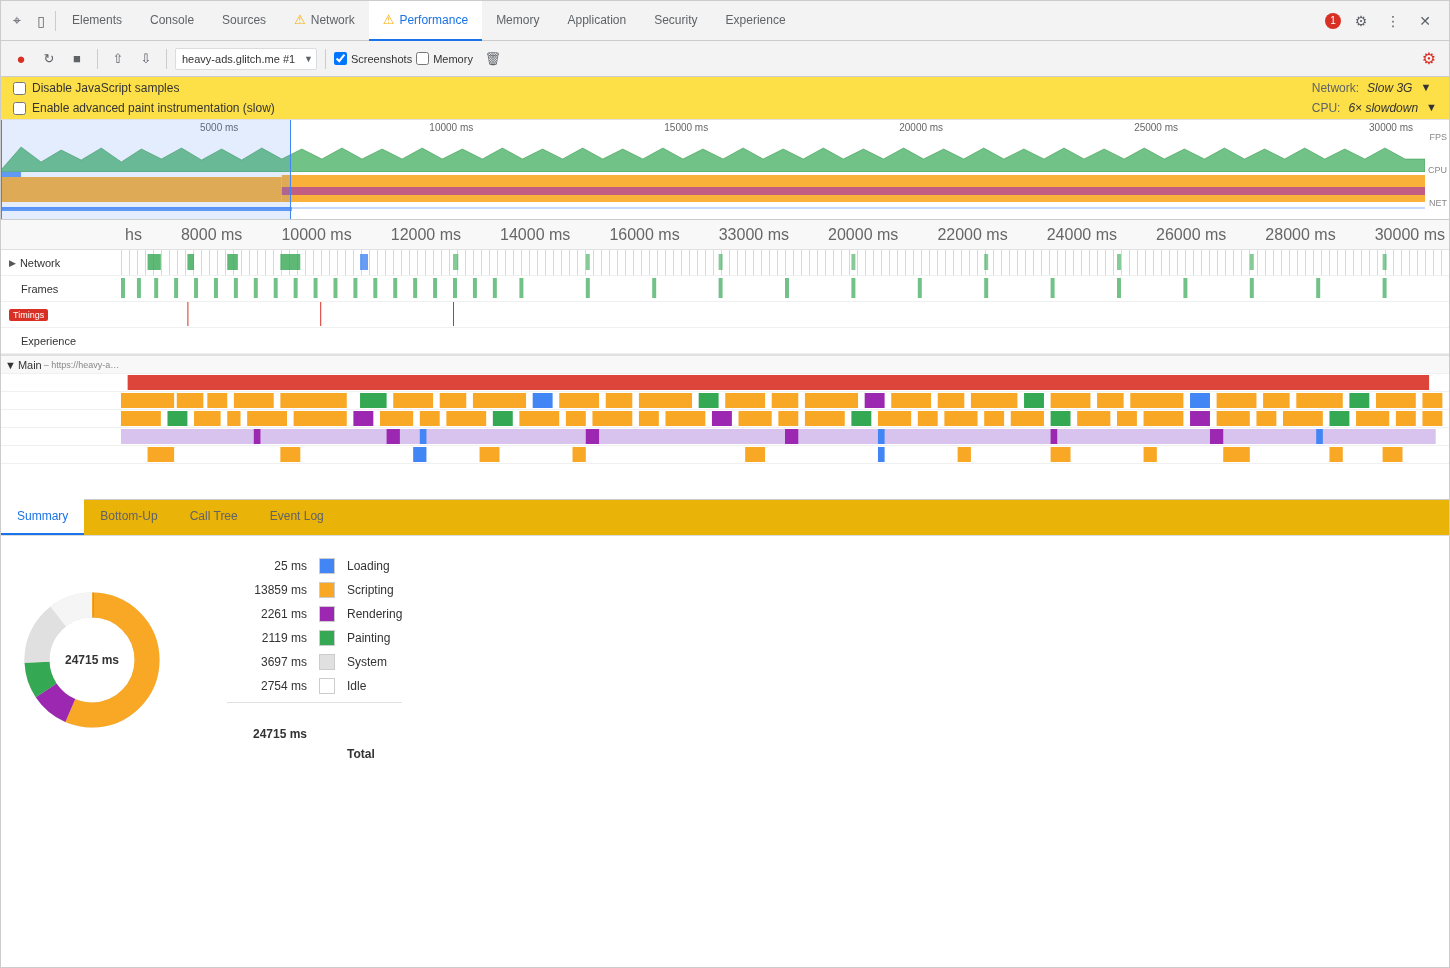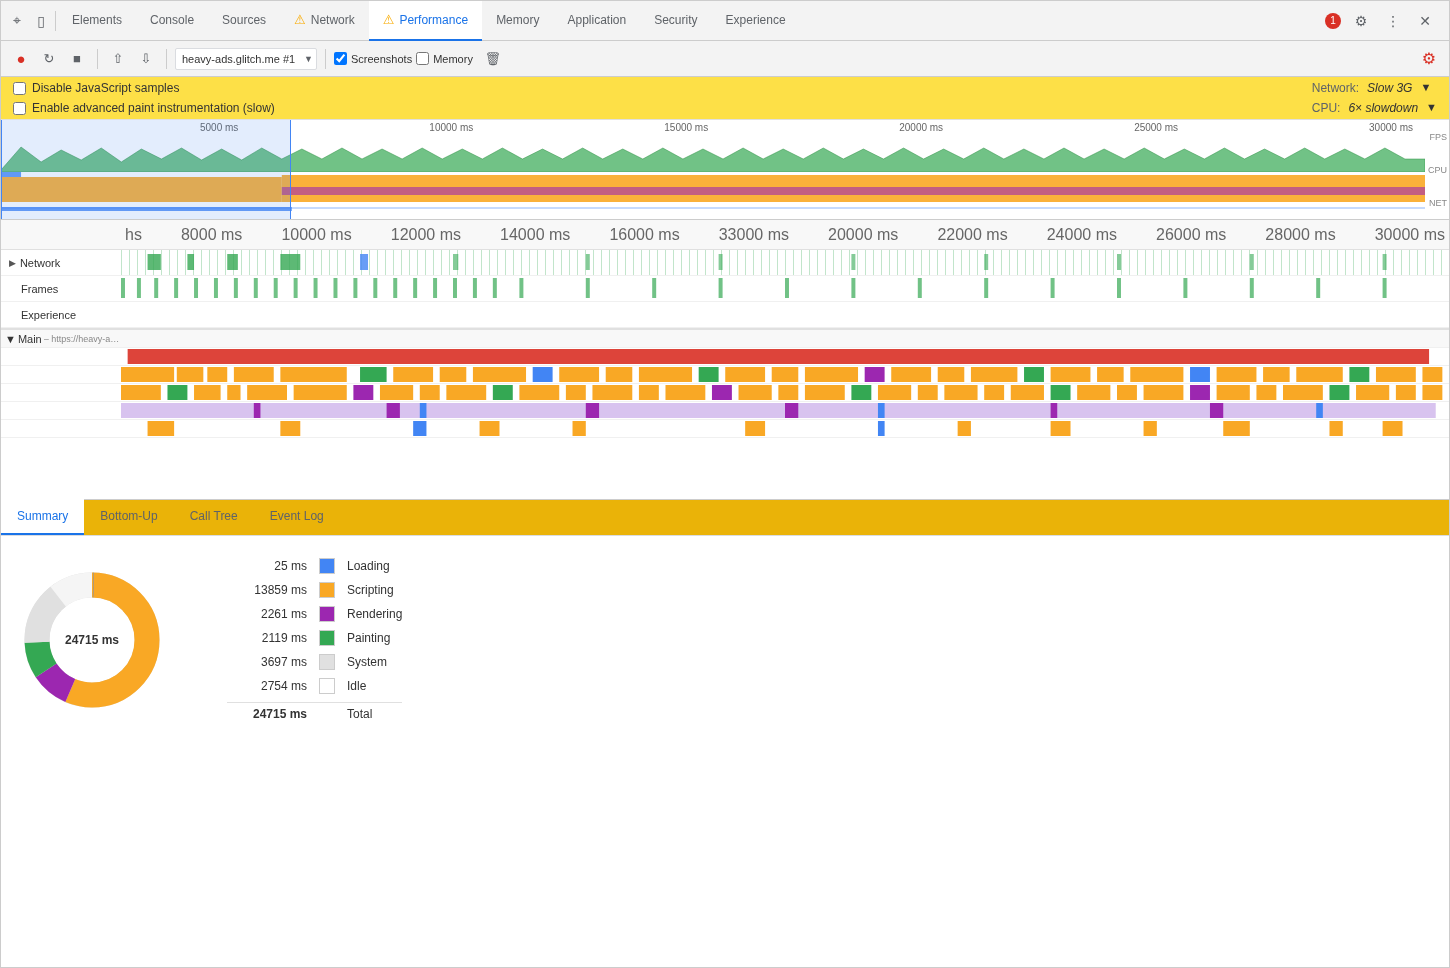--- a/index.html
+++ b/index.html
@@ -80,21 +80,21 @@
     #donut-wrap { position: relative; width: 150px; height: 150px; flex-shrink: 0; }
     #donut-center-label { position: absolute; top: 50%; left: 50%; transform: translate(-50%, -50%); text-align: center; font-size: 12px; font-weight: bold; color: #333; white-space: nowrap; }
     
     #legend-table { font-size: 12px; }
     .legend-row { display: flex; align-items: center; gap: 12px; margin-bottom: 8px; }
     .legend-ms { width: 80px; text-align: right; color: #333; }
     .legend-color { width: 16px; height: 16px; flex-shrink: 0; border: 1px solid #ccc; }
     .legend-label { color: #333; }
     .legend-total-row { display: flex; align-items: center; gap: 12px; margin-top: 4px; padding-top: 4px; border-top: 1px solid #e0e0e0; }
     .legend-total-ms { width: 80px; text-align: right; font-weight: bold; }
-    .legend-total-label { font-weight: normal; margin-left: 28px; }
+    .legend-total-label { font-weight: bold; margin-left: 28px; margin-top: 40px; }
 
     
     #timeline-rows::-webkit-scrollbar { width: 6px; }
     #timeline-rows::-webkit-scrollbar-thumb { background: #ccc; border-radius: 3px; }
 
     
     .overview-selection-box { position: absolute; top: 0; bottom: 0; background: rgba(66,133,244,0.15); border-left: 1px solid #4285f4; border-right: 1px solid #4285f4; pointer-events: none; }
   </style>
 </head>
 <body>
@@ -330,20 +330,32 @@
             <rect x="70%" y="2" width="0.3%" height="20" fill="#34a853" opacity="0.7"></rect>
             <rect x="75%" y="2" width="0.3%" height="20" fill="#34a853" opacity="0.7"></rect>
             <rect x="80%" y="2" width="0.3%" height="20" fill="#34a853" opacity="0.7"></rect>
             <rect x="85%" y="2" width="0.3%" height="20" fill="#34a853" opacity="0.7"></rect>
             <rect x="90%" y="2" width="0.3%" height="20" fill="#34a853" opacity="0.7"></rect>
             <rect x="95%" y="2" width="0.3%" height="20" fill="#34a853" opacity="0.7"></rect>
           </svg>
         </div>
       </div>
 
+      <div class="tl-row">
+        <div class="tl-row-label">
+          <span style="background:#d93025;color:white;font-size:9px;padding:1px 4px;border-radius:2px;">Timings</span>
+        </div>
+        <div class="tl-row-content">
+          <svg width="100%" height="24">
+            <rect x="5%" y="0" width="1" height="24" fill="#d93025"></rect>
+            <rect x="15%" y="0" width="1" height="24" fill="#d93025"></rect>
+            <rect x="25%" y="0" width="1" height="24" fill="#d93025"></rect>
+          </svg>
+        </div>
+      </div>
 
       <div class="tl-row tl-experience-row">
         <div class="tl-row-label">
           <span style="padding-left:12px;">Experience</span>
         </div>
         <div class="tl-row-content"></div>
       </div>
 
       <div class="tl-row tl-main-section" style="height:20px;background:#f8f8f8;">
         <div class="tl-main-label">

